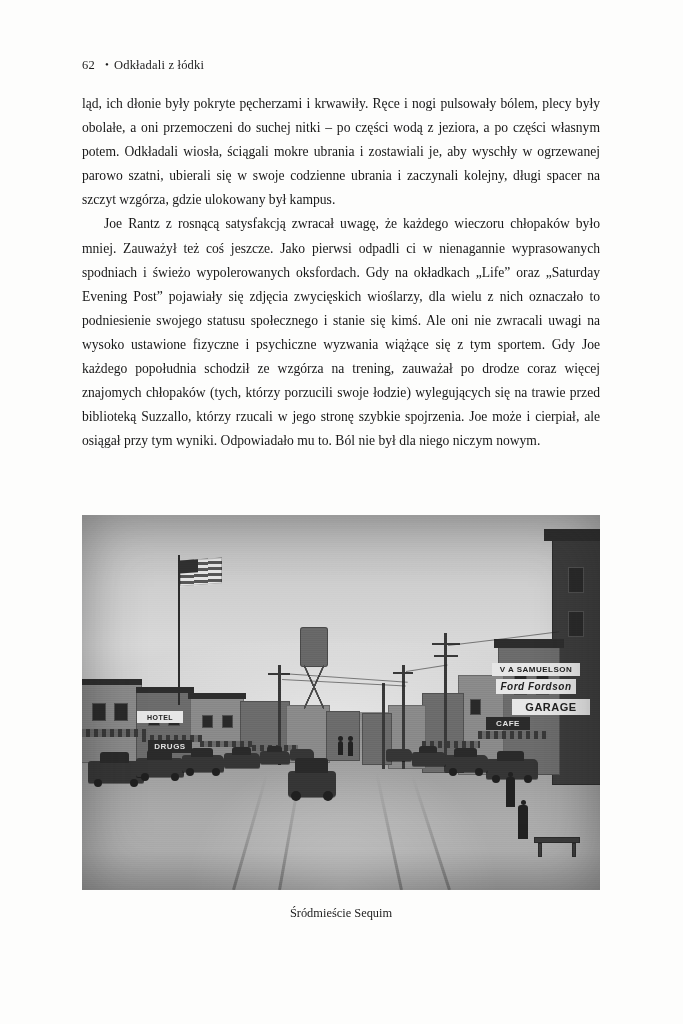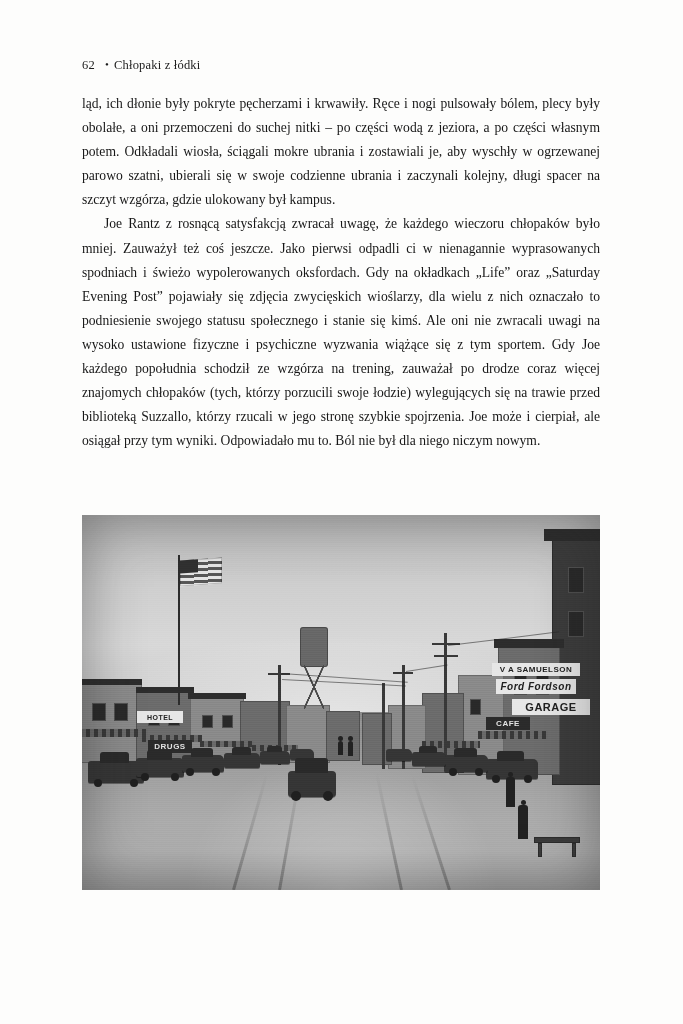--- a/index.html
+++ b/index.html
@@ -258,21 +258,21 @@
     color: #1c1c1c;
     font-family: "Liberation Serif", serif;
   }
 </style>
 </head>
 <body>
 
 <div class="page">
 
   <div class="running-head">
-    <span class="folio">62</span><span class="sep">•</span><span>Chłopaki z łódki</span>
+    <span class="folio">62</span><span class="sep">•</span><span>Odkładali z łódki</span>
   </div>
 
   <div class="body-text">
     <p>ląd, ich dłonie były pokryte pęcherzami i krwawiły. Ręce i nogi pulsowały bólem, plecy były obolałe, a oni przemoczeni do suchej nitki – po części wodą z jeziora, a po części własnym potem. Odkładali wiosła, ściągali mokre ubrania i zostawiali je, aby wyschły w ogrzewanej parowo szatni, ubierali się w swoje codzienne ubrania i zaczynali kolejny, długi spacer na szczyt wzgórza, gdzie ulokowany był kampus.</p>
     <p class="indent">Joe Rantz z rosnącą satysfakcją zwracał uwagę, że każdego wieczoru chłopaków było mniej. Zauważył też coś jeszcze. Jako pierwsi odpadli ci w nienagannie wyprasowanych spodniach i świeżo wypolerowanych oksfordach. Gdy na okładkach „Life” oraz „Saturday Evening Post” pojawiały się zdjęcia zwycięskich wioślarzy, dla wielu z nich oznaczało to podniesienie swojego statusu społecznego i stanie się kimś. Ale oni nie zwracali uwagi na wysoko ustawione fizyczne i psychiczne wyzwania wiążące się z tym sportem. Gdy Joe każdego popołudnia schodził ze wzgórza na trening, zauważał po drodze coraz więcej znajomych chłopaków (tych, którzy porzucili swoje łodzie) wylegujących się na trawie przed biblioteką Suzzallo, którzy rzucali w jego stronę szybkie spojrzenia. Joe może i cierpiał, ale osiągał przy tym wyniki. Odpowiadało mu to. Ból nie był dla niego niczym nowym.</p>
   </div>
 
   <figure class="figure" style="margin:0;">
     <div class="photo">
 
@@ -407,15 +407,16 @@
       <div class="person" style="left:256px; top:226px; width:5px; height:14px;"></div>
 
       <div class="blk dark" style="left:452px; top:322px; width:46px; height:6px;"></div>
       <div class="blk dark" style="left:456px; top:328px; width:4px; height:14px;"></div>
       <div class="blk dark" style="left:490px; top:328px; width:4px; height:14px;"></div>
 
       <div class="grain"></div>
       <div class="vignette"></div>
     </div>
 
+    <figcaption class="caption">Śródmieście Sequim</figcaption>
   </figure>
 
 </div>
 
 </body></html>

